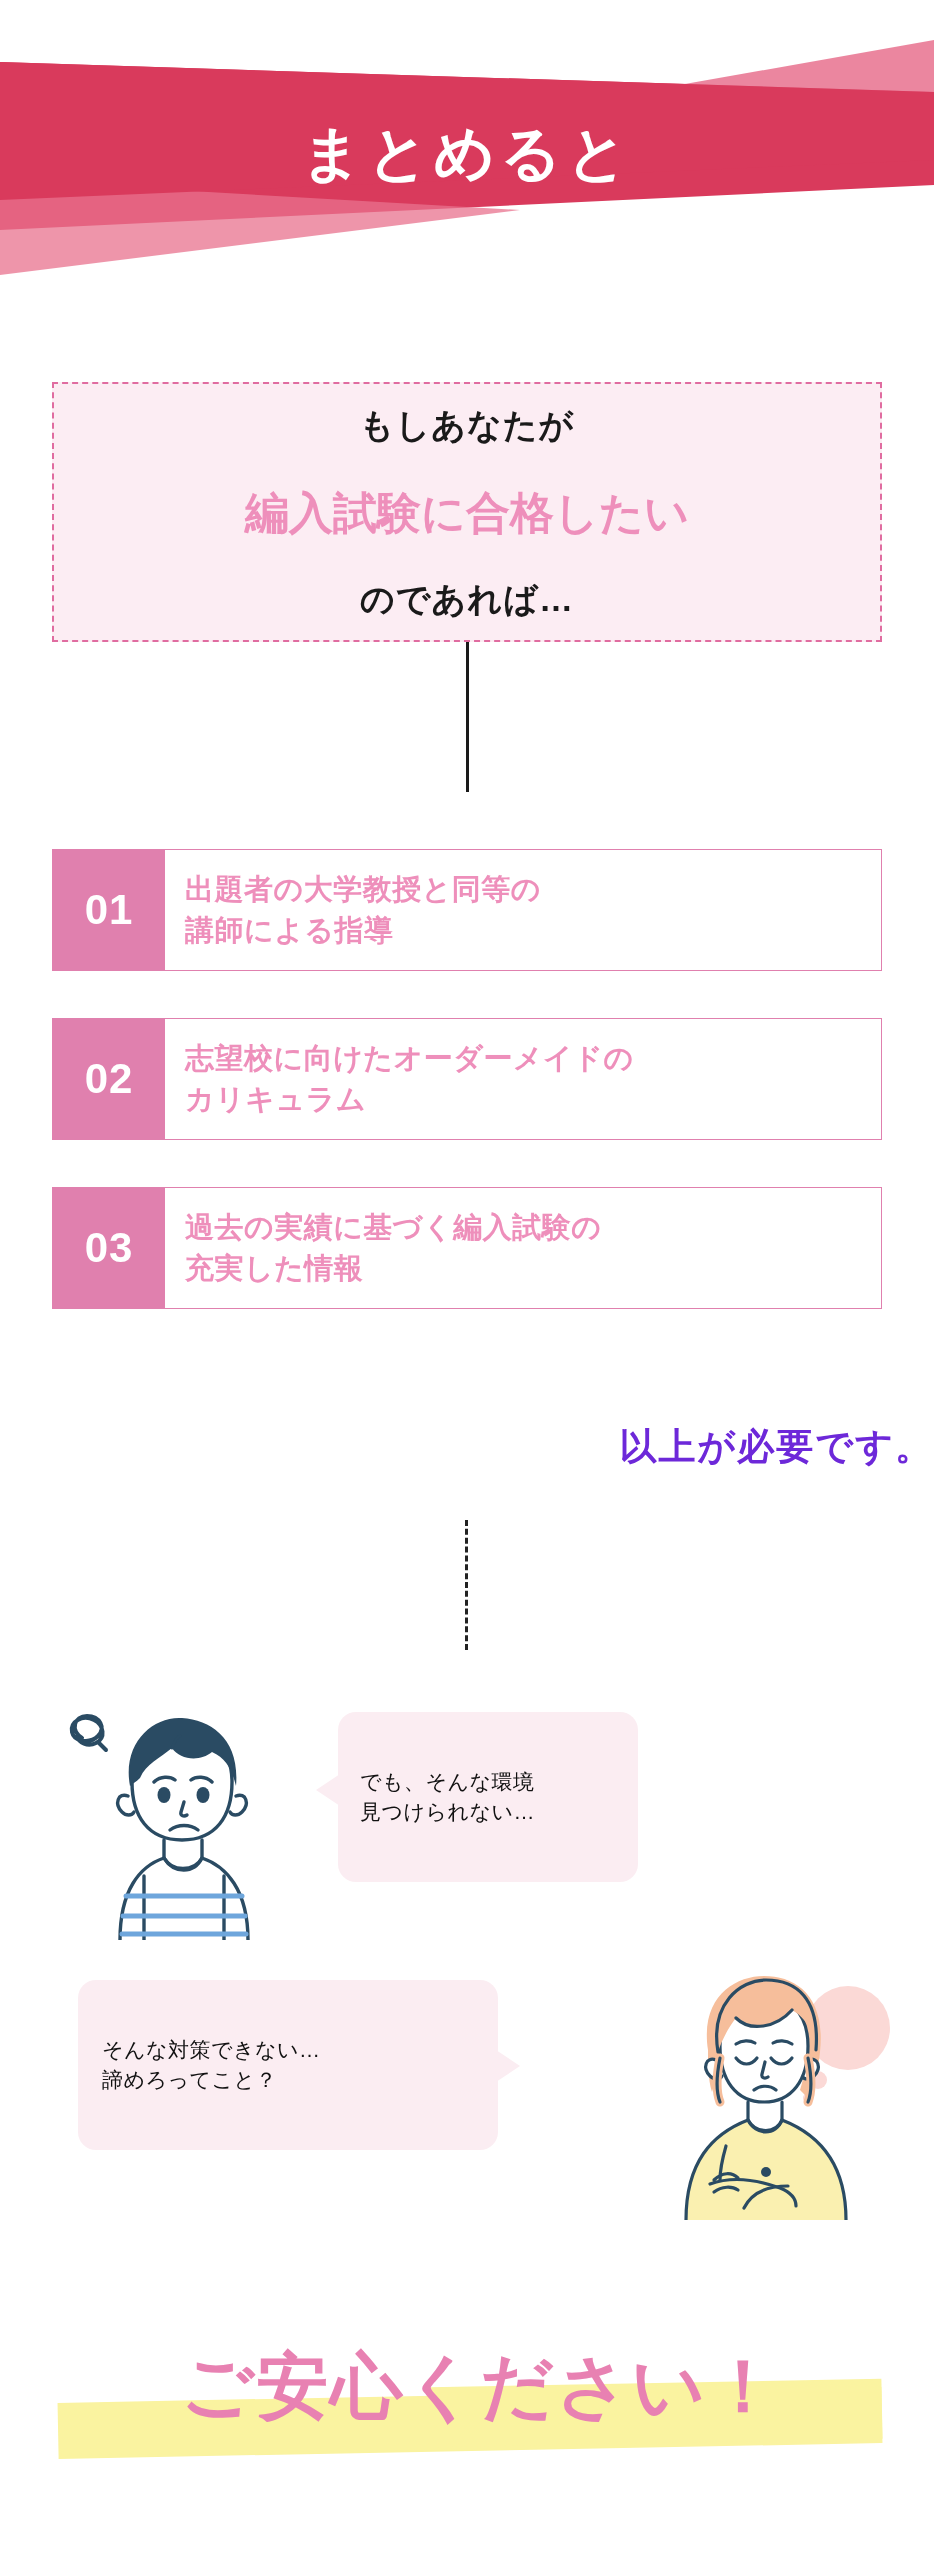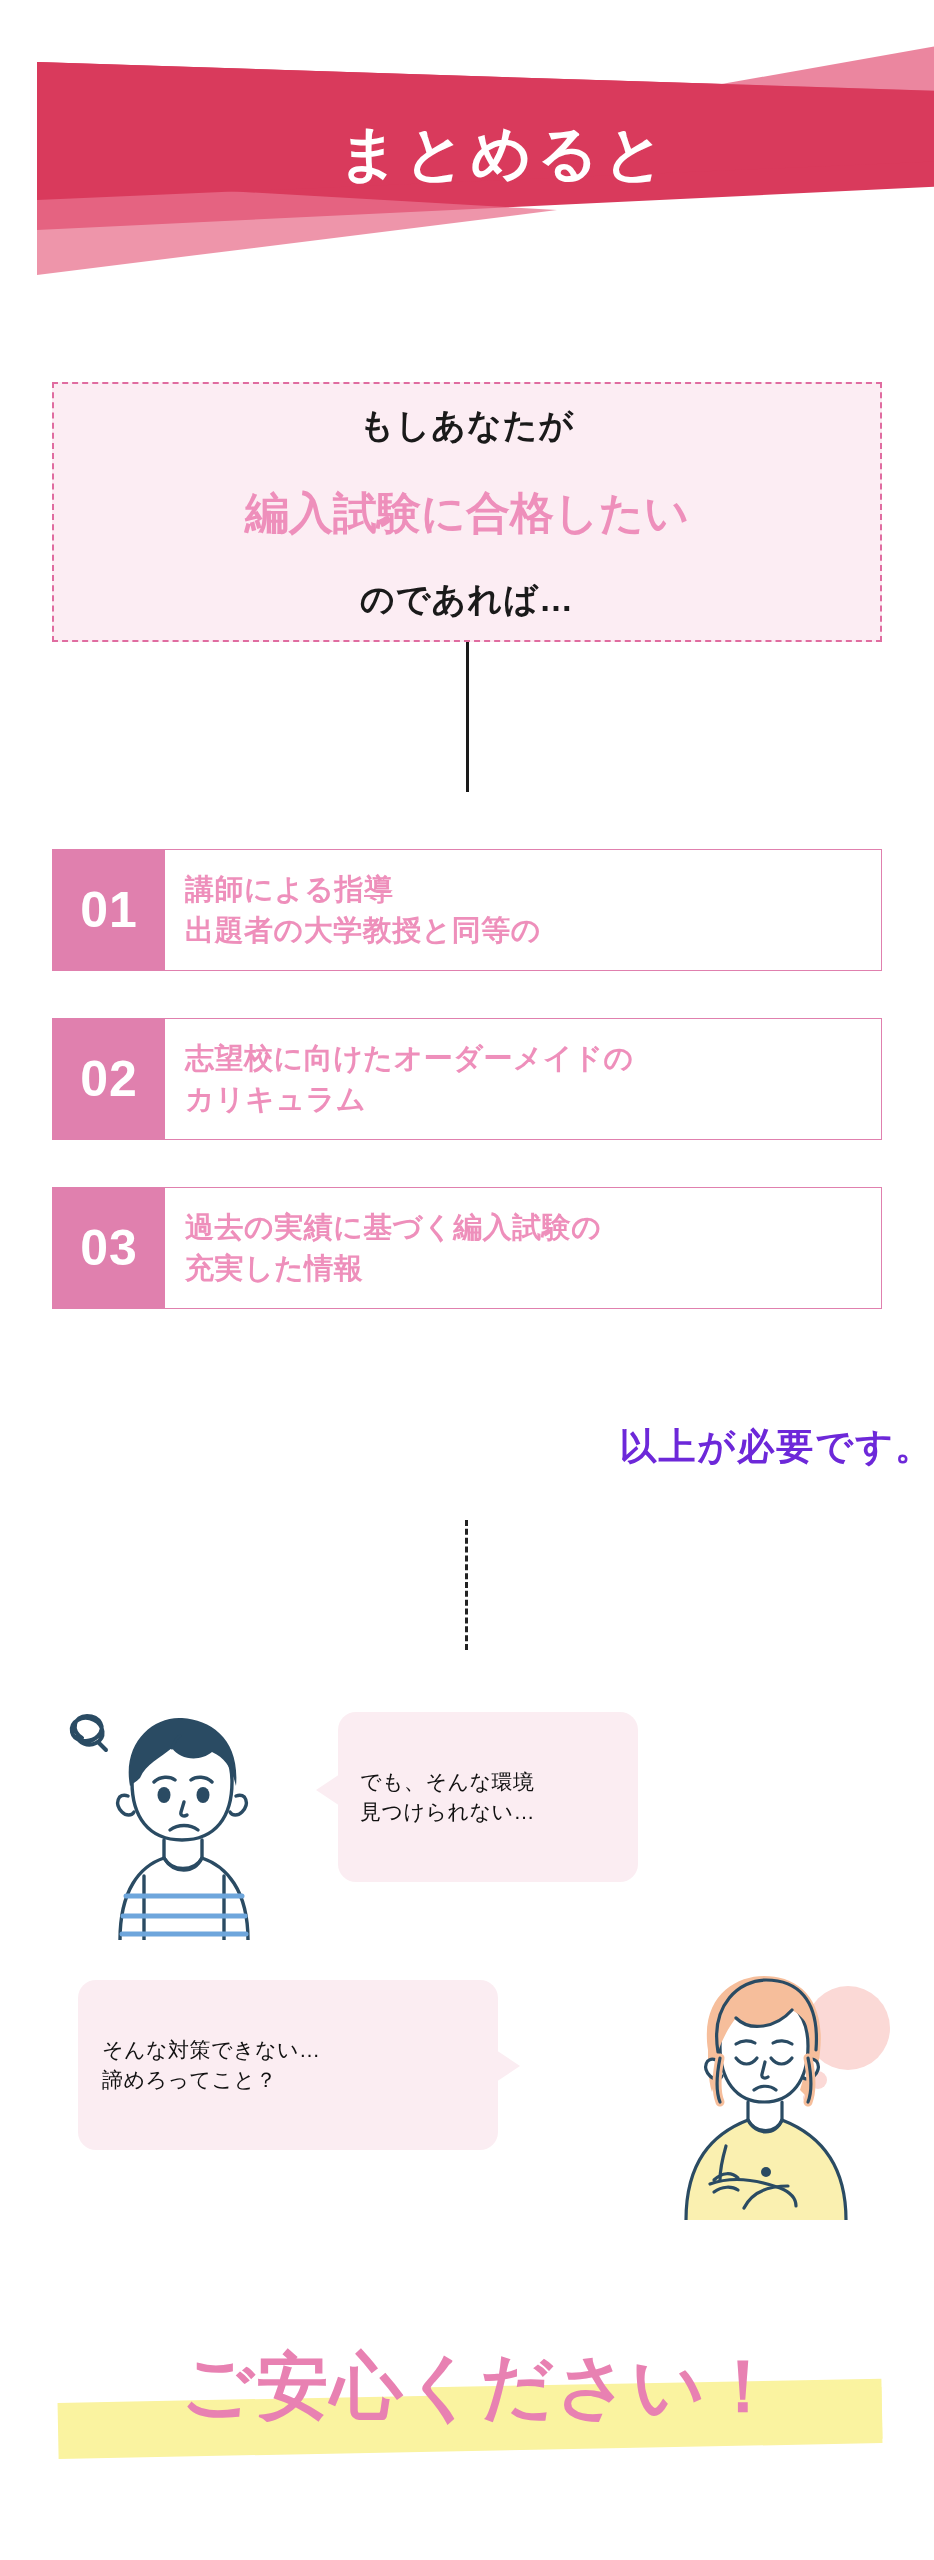--- a/index.html
+++ b/index.html
@@ -17,21 +17,20 @@
     position:relative;
     overflow:hidden;
     -webkit-font-smoothing:antialiased;
   }
 
   
   .banner-wrap {
     position:relative;
     width:835px;
     height:300px;
-    margin-left:37px;
   }
   .banner-wrap svg { display:block; width:934px; height:300px; }
 
   .banner-title {
     position:absolute;
     left:0; top:0;
     width:934px;
     height:300px;
     display:flex;
     align-items:center;
@@ -99,21 +98,21 @@
     align-items:stretch;
     border:1px solid #E080AE;
     background:#ffffff;
     height:122px;
     margin-bottom:47px;
   }
   .row-num {
     flex:0 0 112px;
     background:#E080AE;
     color:#ffffff;
-    font-size:50px;
+    font-size:42px;
     font-weight:bold;
     display:flex;
     align-items:center;
     justify-content:center;
     letter-spacing:1px;
   }
   .row-text {
     flex:1;
     display:flex;
     align-items:center;
@@ -303,22 +302,22 @@
 </div>
 
 <div class="connector-solid"></div>
 
 <div class="list">
 
   <div class="list-row">
     <div class="row-num">01</div>
     <div class="row-text">
       <div>
+        <div>出題者の大学教授と同等の</div>
         <div>講師による指導</div>
-        <div>出題者の大学教授と同等の</div>
       </div>
     </div>
   </div>
 
   <div class="list-row">
     <div class="row-num">02</div>
     <div class="row-text">
       <div>
         <div>志望校に向けたオーダーメイドの</div>
         <div>カリキュラム</div>

